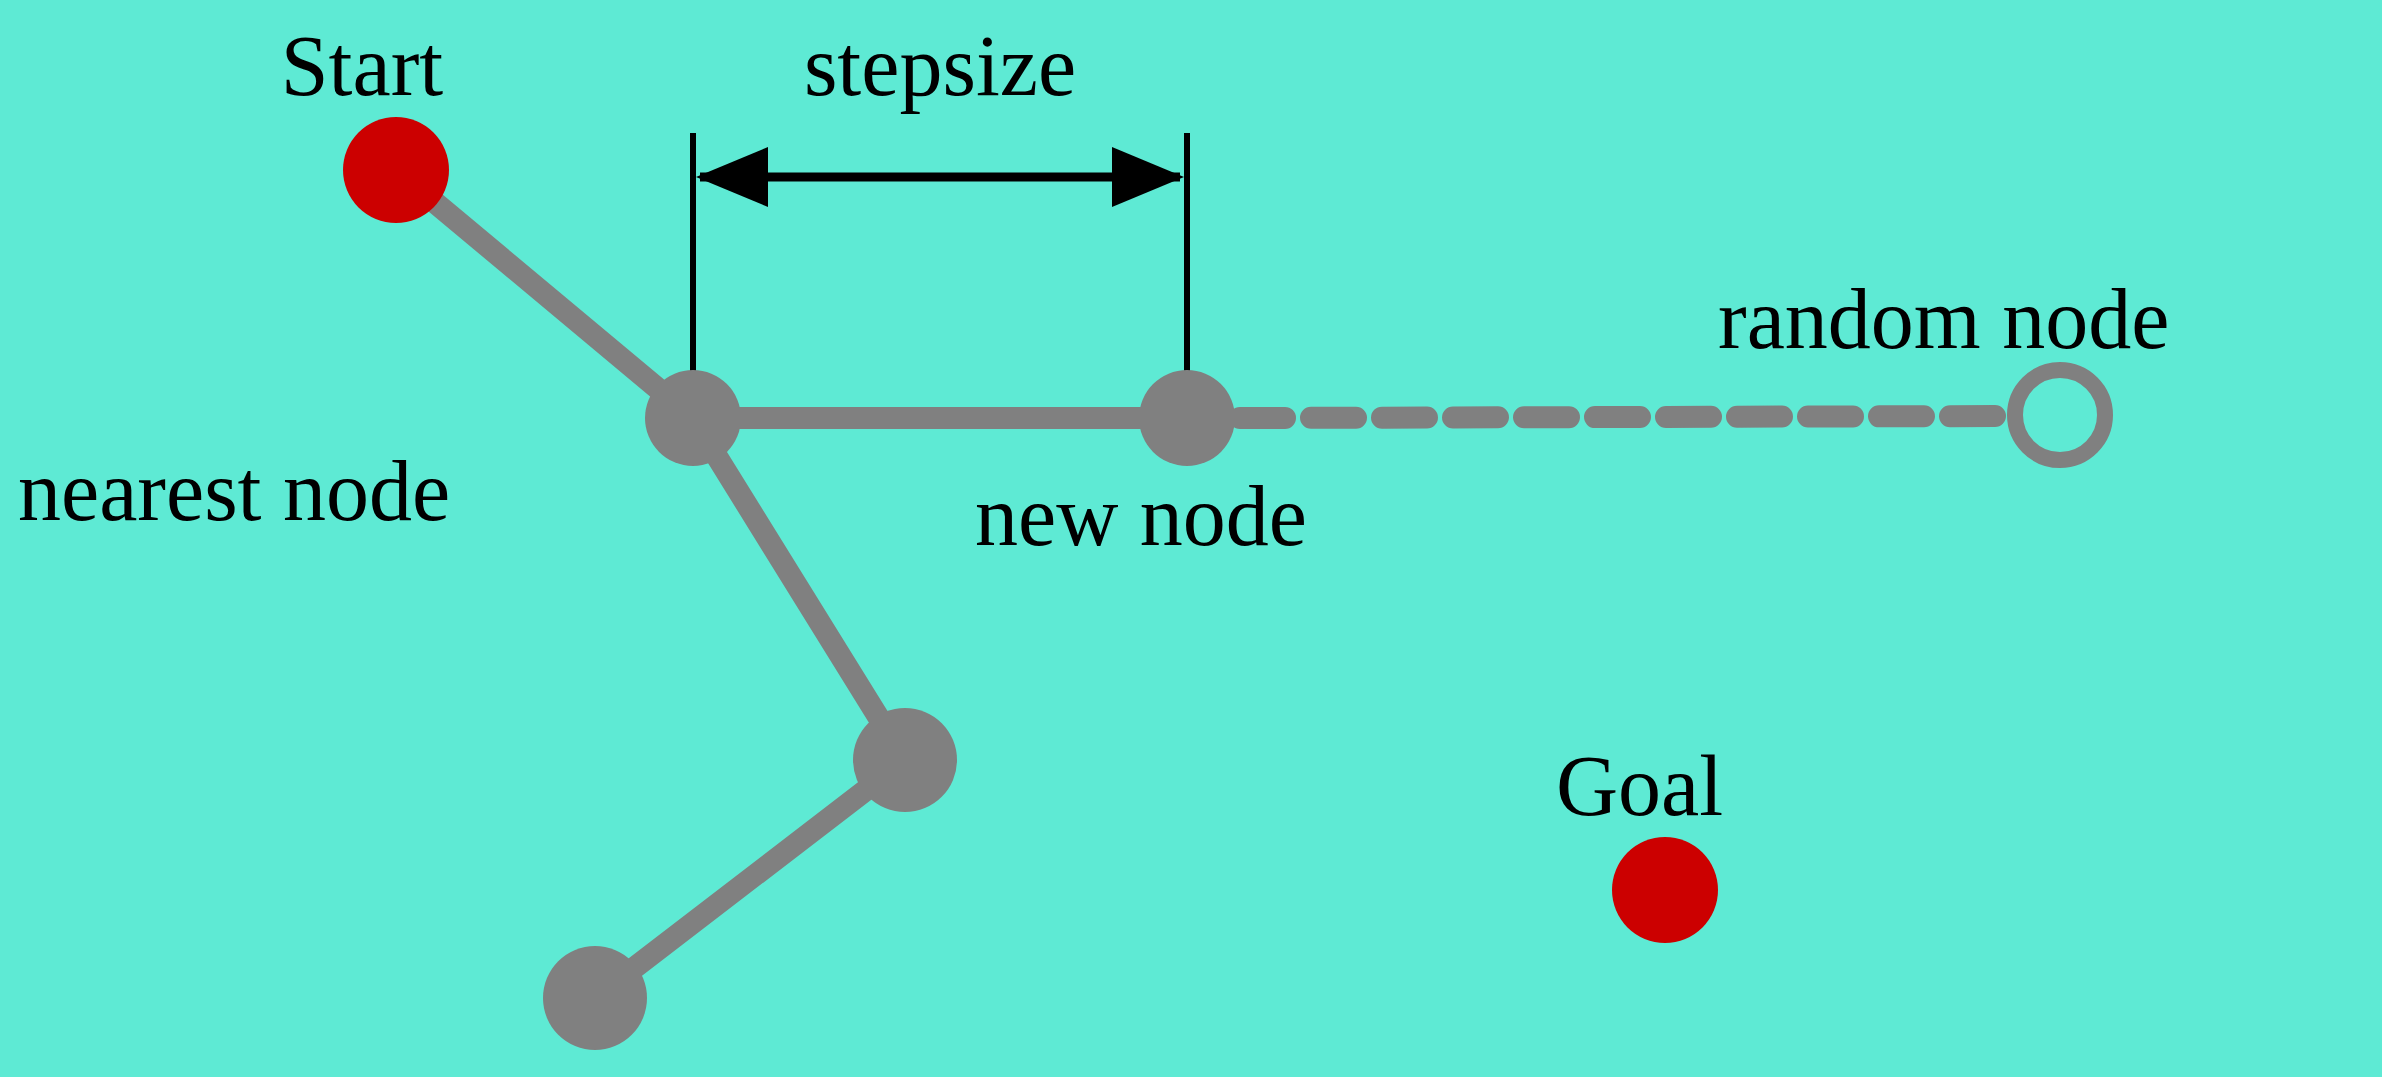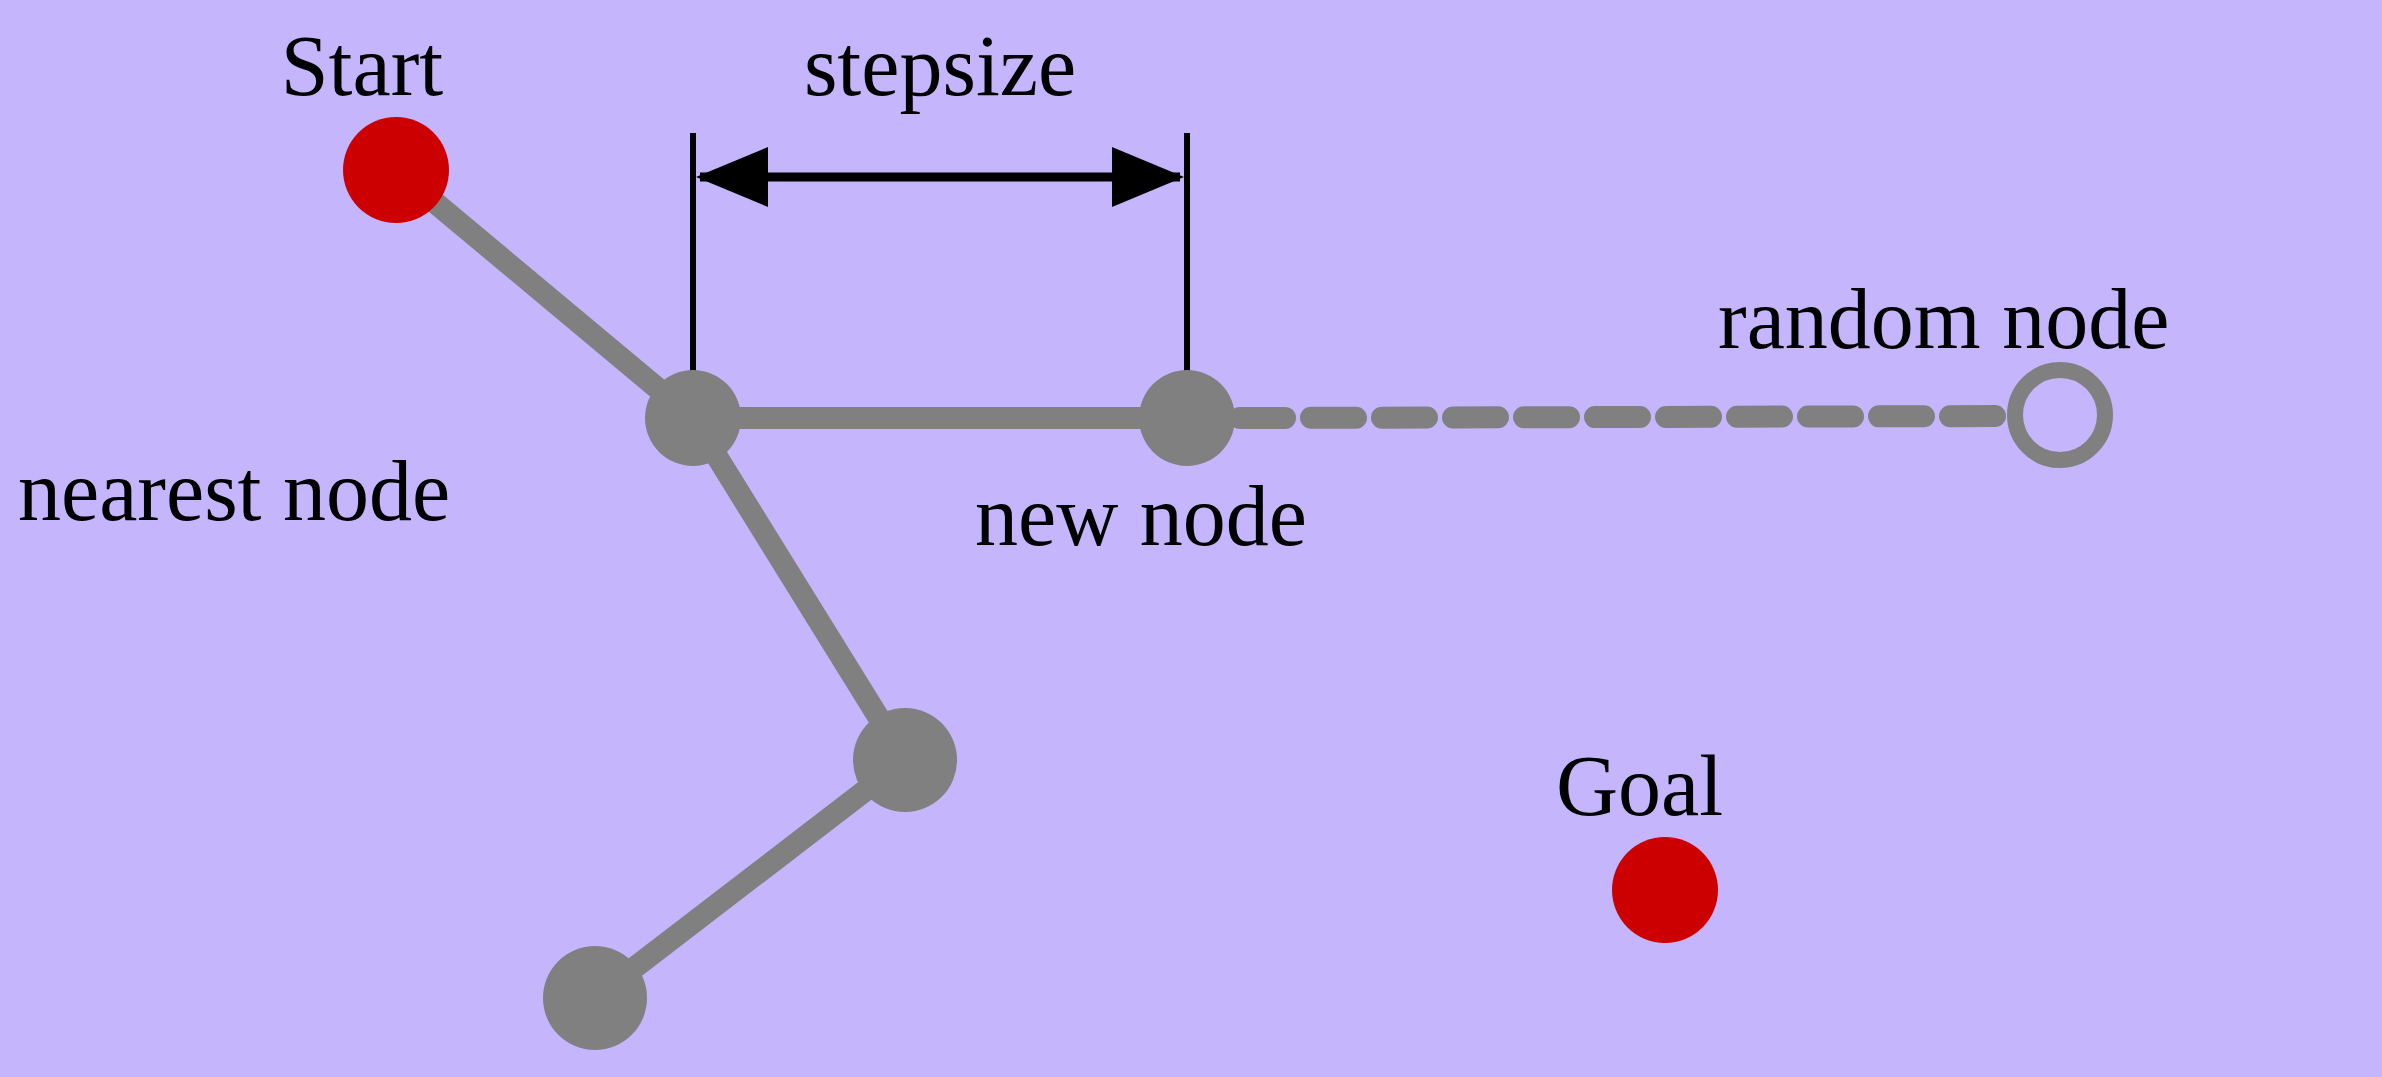--- a/index.html
+++ b/index.html
@@ -11,21 +11,21 @@
   body {
     width: 2382px;
     height: 1077px;
     overflow: hidden;
     font-family: "Liberation Serif", "DejaVu Serif", serif;
   }
   #diagram-root {
     position: relative;
     width: 2382px;
     height: 1077px;
-    background: #c4b5fd;
+    background: #5eead4;
   }
   #rrt-svg {
     position: absolute;
     top: 0;
     left: 0;
     width: 2382px;
     height: 1077px;
     display: block;
   }
   .diagram-label {

